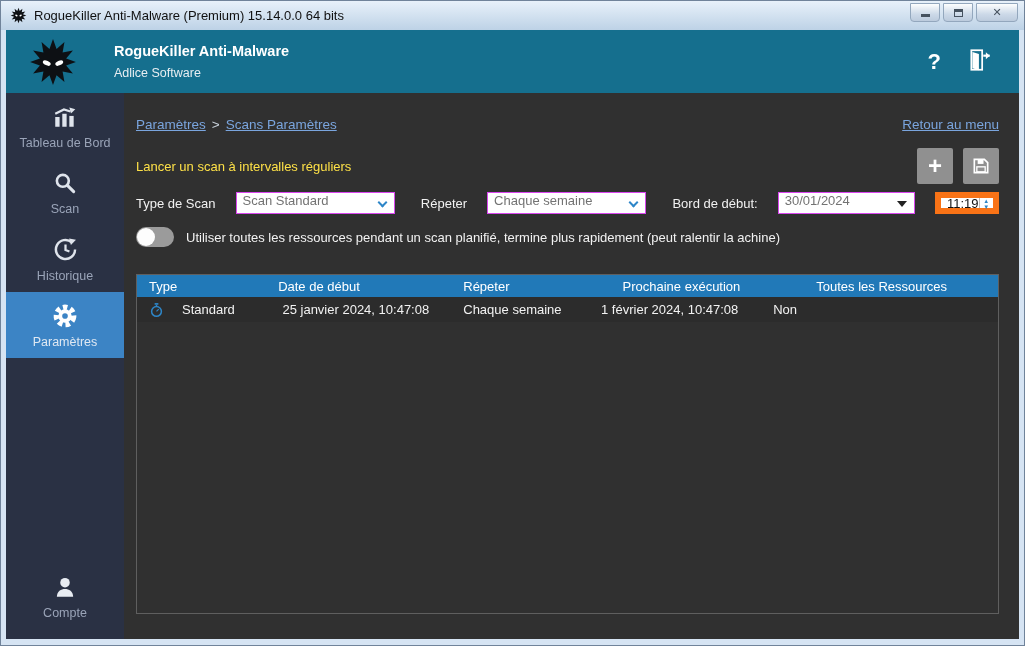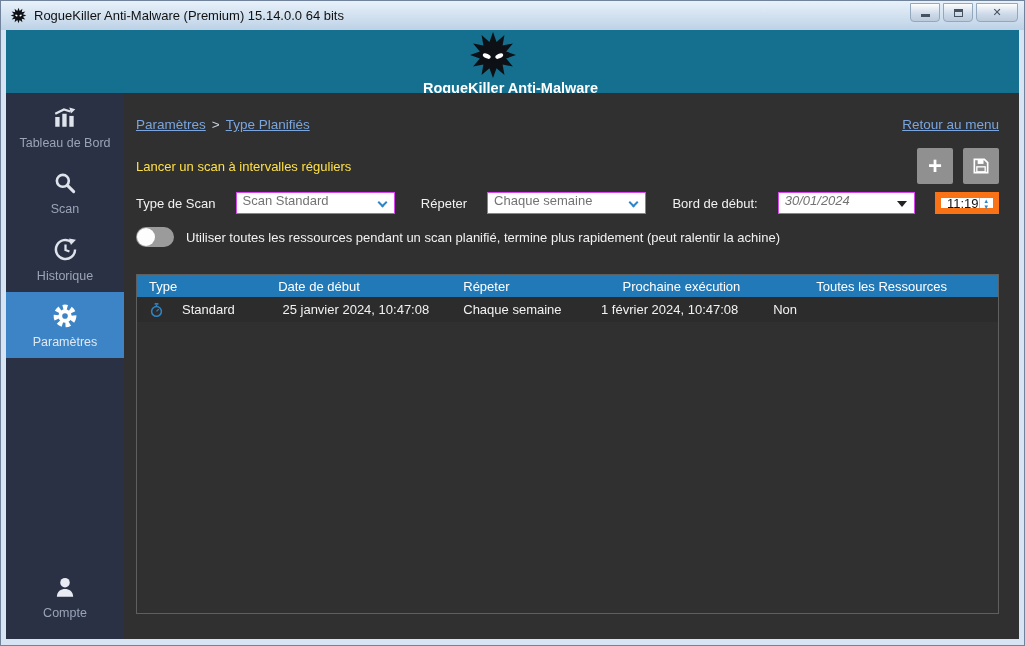--- a/index.html
+++ b/index.html
@@ -9,21 +9,21 @@
   .titlebar{height:29px;background:linear-gradient(#e8f1fa,#bdd2e6);display:flex;align-items:center;padding:0 6px 0 9px;}
   .titlebar .ticon{width:17px;height:17px;margin-right:7px;flex:0 0 auto;}
   .titlebar .ttext{font-size:13px;color:#111;flex:1;white-space:nowrap;overflow:hidden;}
   .wcontrols{display:flex;gap:3px;align-items:flex-start;margin-top:-6px;}
   .wbtn{width:30px;height:19px;border:1px solid #93a7bd;border-radius:0 0 4px 4px;background:linear-gradient(#fdfefe,#ccd9e8 60%,#bccbdd);display:flex;align-items:center;justify-content:center;color:#46525f;font-size:11px;line-height:1;}
   .wbtn .minbar{width:9px;height:3px;background:#46525f;margin-top:5px;}
   .wbtn .maxbox{width:9px;height:8px;border:1px solid #46525f;border-top:3px solid #46525f;}
   .wbtn.close{width:42px;font-weight:bold;}
   
   .frame{height:617px;border-left:5px solid var(--frame,#d6e4f3);border-right:5px solid var(--frame,#d6e4f3);border-bottom:8px solid var(--frame,#d6e4f3);}
-  .appheader{height:63px;background:var(--header-teal,#156f8e);display:flex;align-items:center;padding:0 26px 0 22px;flex-direction:column;}
+  .appheader{height:63px;background:var(--header-teal,#156f8e);display:flex;align-items:center;padding:0 26px 0 22px;}
   .applogo{width:50px;height:50px;margin-right:36px;flex:0 0 auto;}
   .apptitles{flex:1;}
   .appname{color:#fff;font-weight:bold;font-size:14.5px;margin-bottom:7px;}
   .vendor{color:#e8eef2;font-size:12.5px;}
   .hbtn{color:#fff;margin-left:26px;cursor:pointer;}
   .help{font-size:22px;font-weight:bold;}
   
   .bodyrow{display:flex;height:546px;}
   .sidebar{width:118px;background:var(--sidebar-bg,#2a3144);display:flex;flex-direction:column;flex:0 0 auto;}
   .sitem{padding:11px 4px 9px;text-align:center;color:var(--sidebar-text,#9aa4b8);font-size:12.5px;cursor:pointer;}
@@ -37,21 +37,21 @@
   .crumbsep{color:#c9d2dc;margin:0 6px;}
   
   .toolrow{margin-top:16px;display:flex;justify-content:space-between;align-items:center;}
   .secttitle{font-size:13px;color:#fde047;}
   .btngroup{display:flex;gap:10px;}
   .graybtn{width:36px;height:36px;background:var(--button-gray,#909090);border-radius:2px;display:flex;align-items:center;justify-content:center;color:#fff;font-size:24px;font-weight:bold;cursor:pointer;line-height:1;}
   
   .formrow{margin-top:8px;display:flex;align-items:center;gap:20px;font-size:13px;white-space:nowrap;}
   .selbox{background:#fff;color:#737373;border:1px solid #d946ef;height:22px;display:flex;align-items:flex-start;padding:0 6px;position:relative;cursor:pointer;}
   .selbox.w172{width:172px;}
-  .selbox.w160{width:148px;font-style:italic;}
+  .selbox.w160{width:148px;}
   .selbox .chev{position:absolute;right:8px;top:6px;width:7px;height:7px;border-right:2px solid var(--accent-blue,#2e86c8);border-bottom:2px solid var(--accent-blue,#2e86c8);transform:rotate(45deg);}
   .selbox .darr{position:absolute;right:7px;top:8px;width:0;height:0;border-left:5px solid transparent;border-right:5px solid transparent;border-top:6px solid #222;}
   .timebox{background:#fff;color:#111;border:6px solid #f97316;height:22px;width:64px;display:flex;align-items:center;cursor:text;}
   .timebox .tval{flex:1;padding-left:6px;font-size:13px;}
   .spin{width:15px;height:100%;border-left:1px solid #bbb;display:flex;flex-direction:column;}
   .spin span{flex:1;display:flex;align-items:center;justify-content:center;font-size:6px;color:var(--accent-blue,#2e86c8);cursor:pointer;}
   
   .togglerow{margin-top:13px;display:flex;align-items:center;gap:12px;font-size:13px;}
   .toggle{width:38px;height:20px;border-radius:10px;background:#9b9b9b;position:relative;flex:0 0 auto;cursor:pointer;}
   .toggle .knob{position:absolute;left:1px;top:1px;width:18px;height:18px;border-radius:50%;background:#fdfdfd;}
@@ -155,21 +155,21 @@
             <path d="M4.5 21 c0-5 3.8-7.2 7.5-7.2 s7.5 2.2 7.5 7.2 z" fill="#e8ecf2"></path>
           </svg>
           <span>Compte</span>
         </div>
       </div>
 
       <div class="main">
 
         <div class="crumbbar">
           <div>
-            <a>Paramètres</a><span class="crumbsep">&gt;</span><a>Type Planifiés</a>
+            <a>Paramètres</a><span class="crumbsep">&gt;</span><a>Scans Paramètres</a>
           </div>
           <a>Retour au menu</a>
         </div>
 
         <div class="toolrow">
           <div class="secttitle">Lancer un scan à intervalles réguliers</div>
           <div class="btngroup">
             <div class="graybtn">
                 <span>+</span>
               </div>

